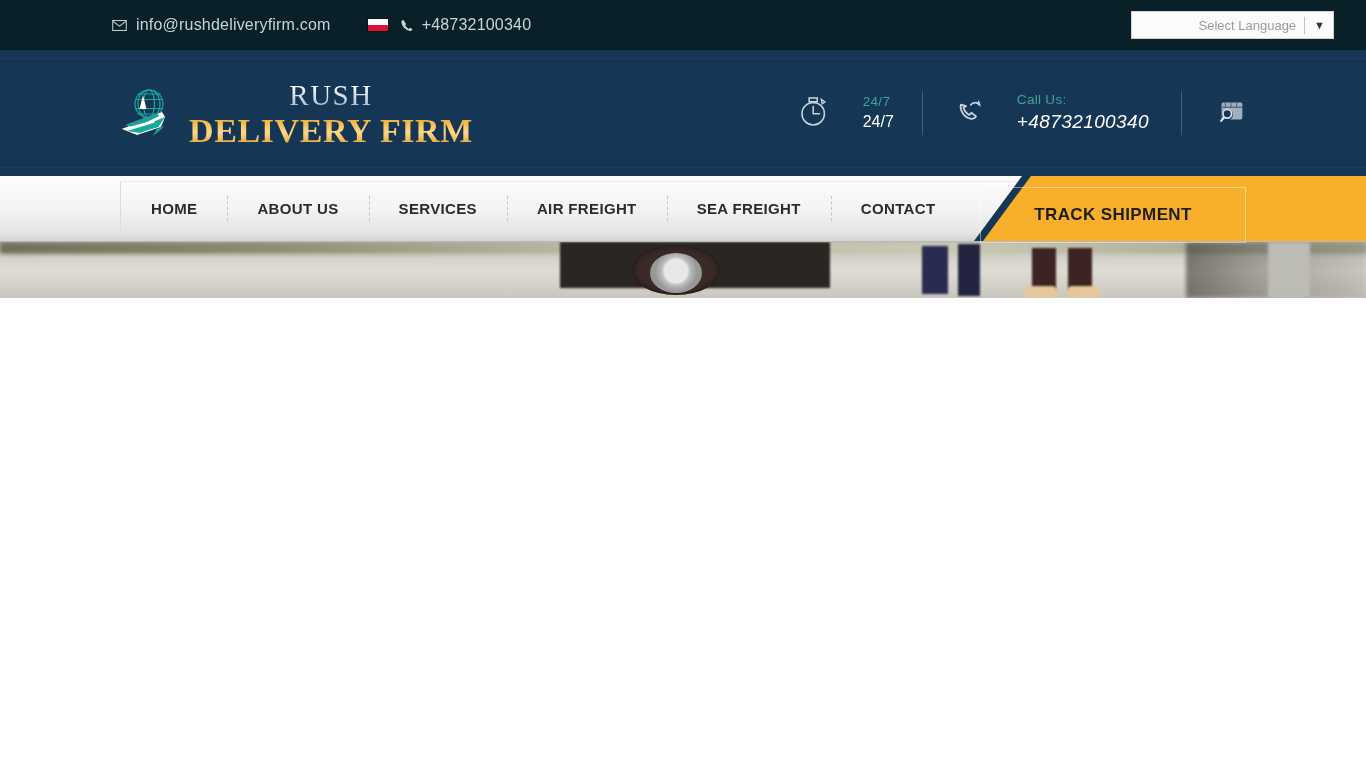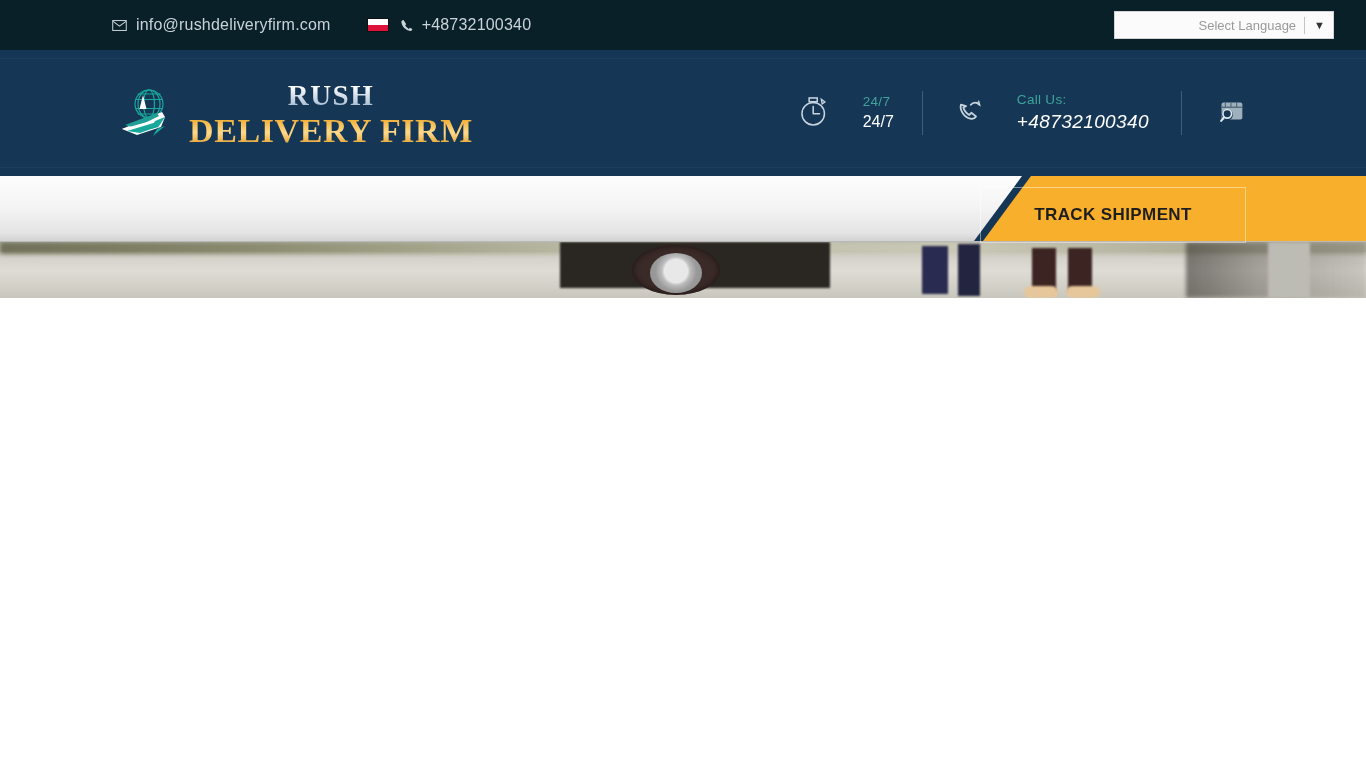--- a/index.html
+++ b/index.html
@@ -38,21 +38,21 @@
   .flag {
     width: 22px; height: 14px;
     border: 1px solid #111;
     display: inline-block;
     background: linear-gradient(to bottom, #ffffff 0 50%, #dc143c 50% 100%);
     margin-right: 2px;
   }
   .lang-select {
     position: absolute;
     right: 32px; top: 11px;
-    width: 220px; height: 28px;
+    width: 203px; height: 28px;
     background: #fbfbfb;
     border: 1px solid #d4d4d4;
     display: flex;
     align-items: center;
     justify-content: flex-end;
     font-size: 13px;
     color: #9a9a9a;
     padding-right: 8px;
   }
   .lang-select .lang-label { margin-right: 8px; }
@@ -78,21 +78,21 @@
 
   .logo-wrap {
     display: flex; align-items: center;
     margin-left: 113px;
     gap: 14px;
   }
   .logo-mark { width: 62px; height: 56px; }
   .logo-text { line-height: 1; padding-top: 2px; }
   .logo-line1 {
     font-family: "Liberation Serif", serif;
-    font-weight: bold;
+    font-weight: normal;
     font-size: 29px;
     letter-spacing: 1.5px;
     background: linear-gradient(to bottom, #ffffff 18%, #9fb6cd 95%);
     -webkit-background-clip: text; background-clip: text;
     -webkit-text-fill-color: transparent; color: #ffffff;
     text-align: center;
   }
   .logo-line2 {
     font-family: "Liberation Serif", serif;
     font-weight: bold;
@@ -340,20 +340,30 @@
         <circle cx="14" cy="22" r="6" fill="#163655"></circle>
         <circle cx="14" cy="21" r="4.6" fill="none" stroke="#dfe7ee" stroke-width="1.8"></circle>
         <path d="M10.6 24.6 L7.6 28.4" stroke="#dfe7ee" stroke-width="2.2" stroke-linecap="round"></path>
       </svg>
     </a>
 
   </div>
 </div>
 
 <div class="navbar">
+  <div class="nav-inner">
+    <div class="nav-list">
+      <a class="nav-item">HOME</a>
+      <a class="nav-item">ABOUT US</a>
+      <a class="nav-item">SERVICES</a>
+      <a class="nav-item">AIR FREIGHT</a>
+      <a class="nav-item">SEA FREIGHT</a>
+      <a class="nav-item">CONTACT</a>
+    </div>
+  </div>
 
   <div class="track-wedge"></div>
   <div class="track-wedge-dark"></div>
   <a class="track-btn">TRACK SHIPMENT</a>
 </div>
 
 <div class="hero">
   <div class="hero-img">
     <div class="hero-ground"></div>
     <div class="hero-top-strip"></div>

